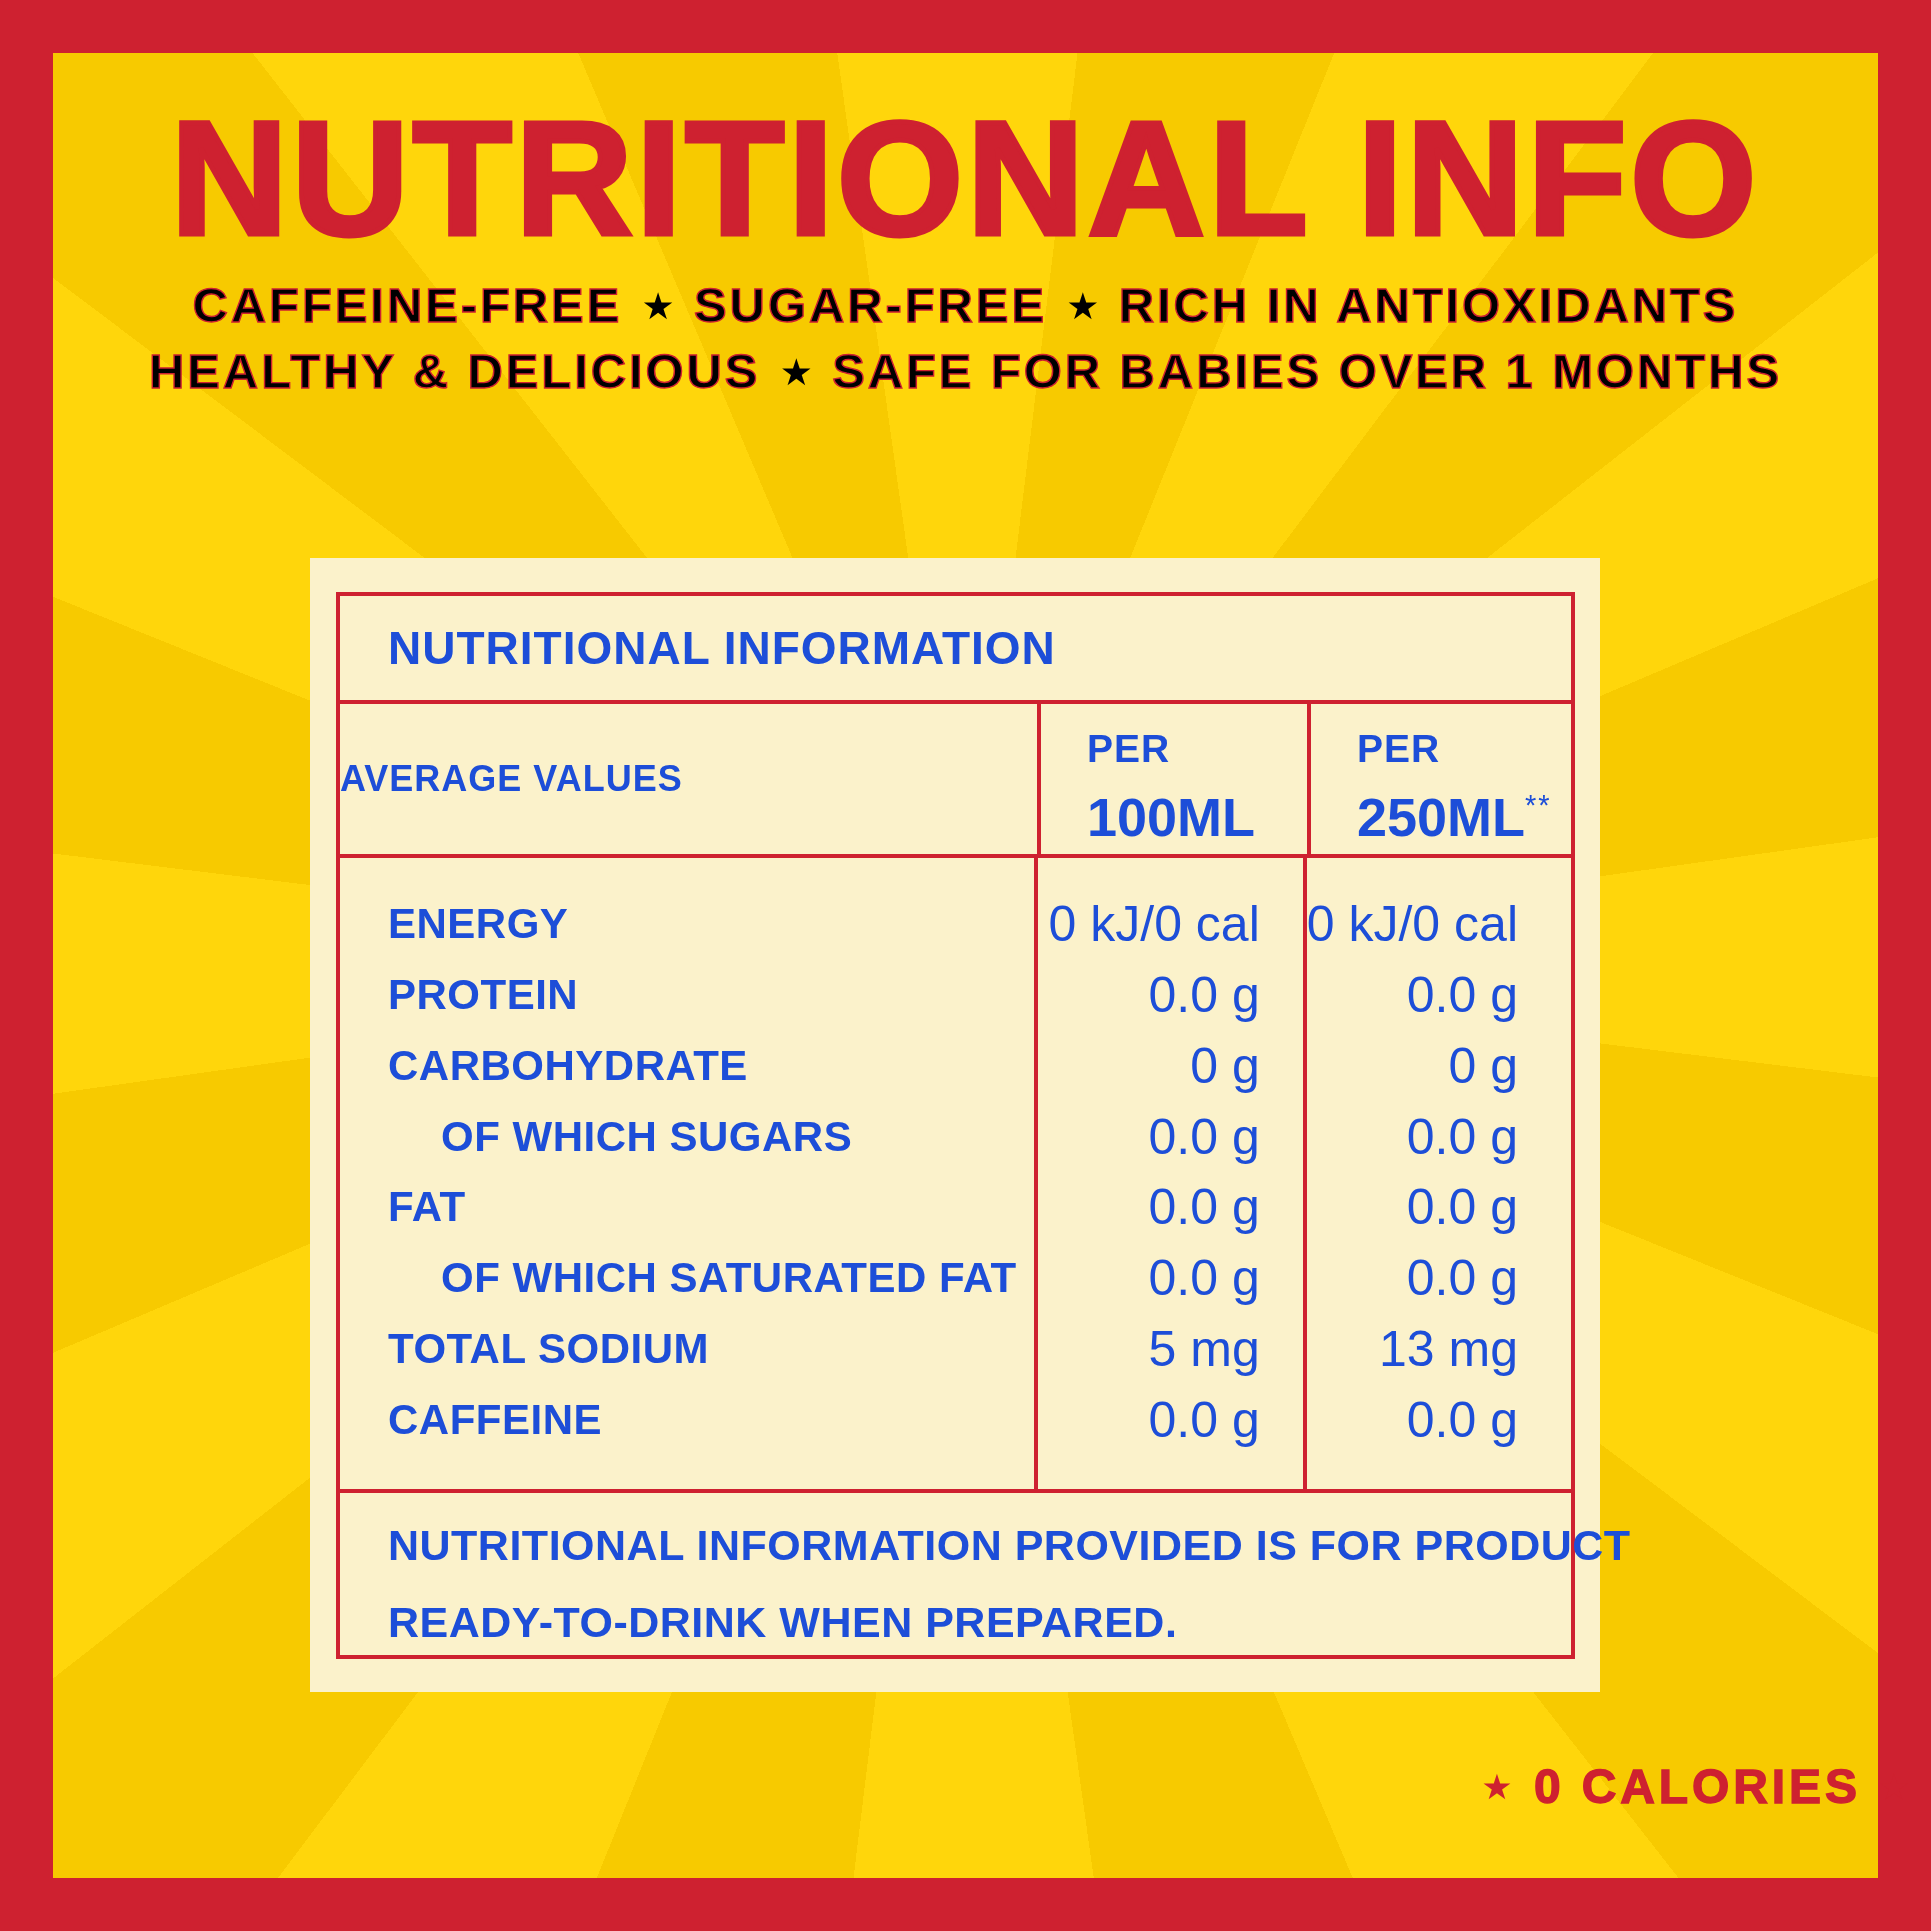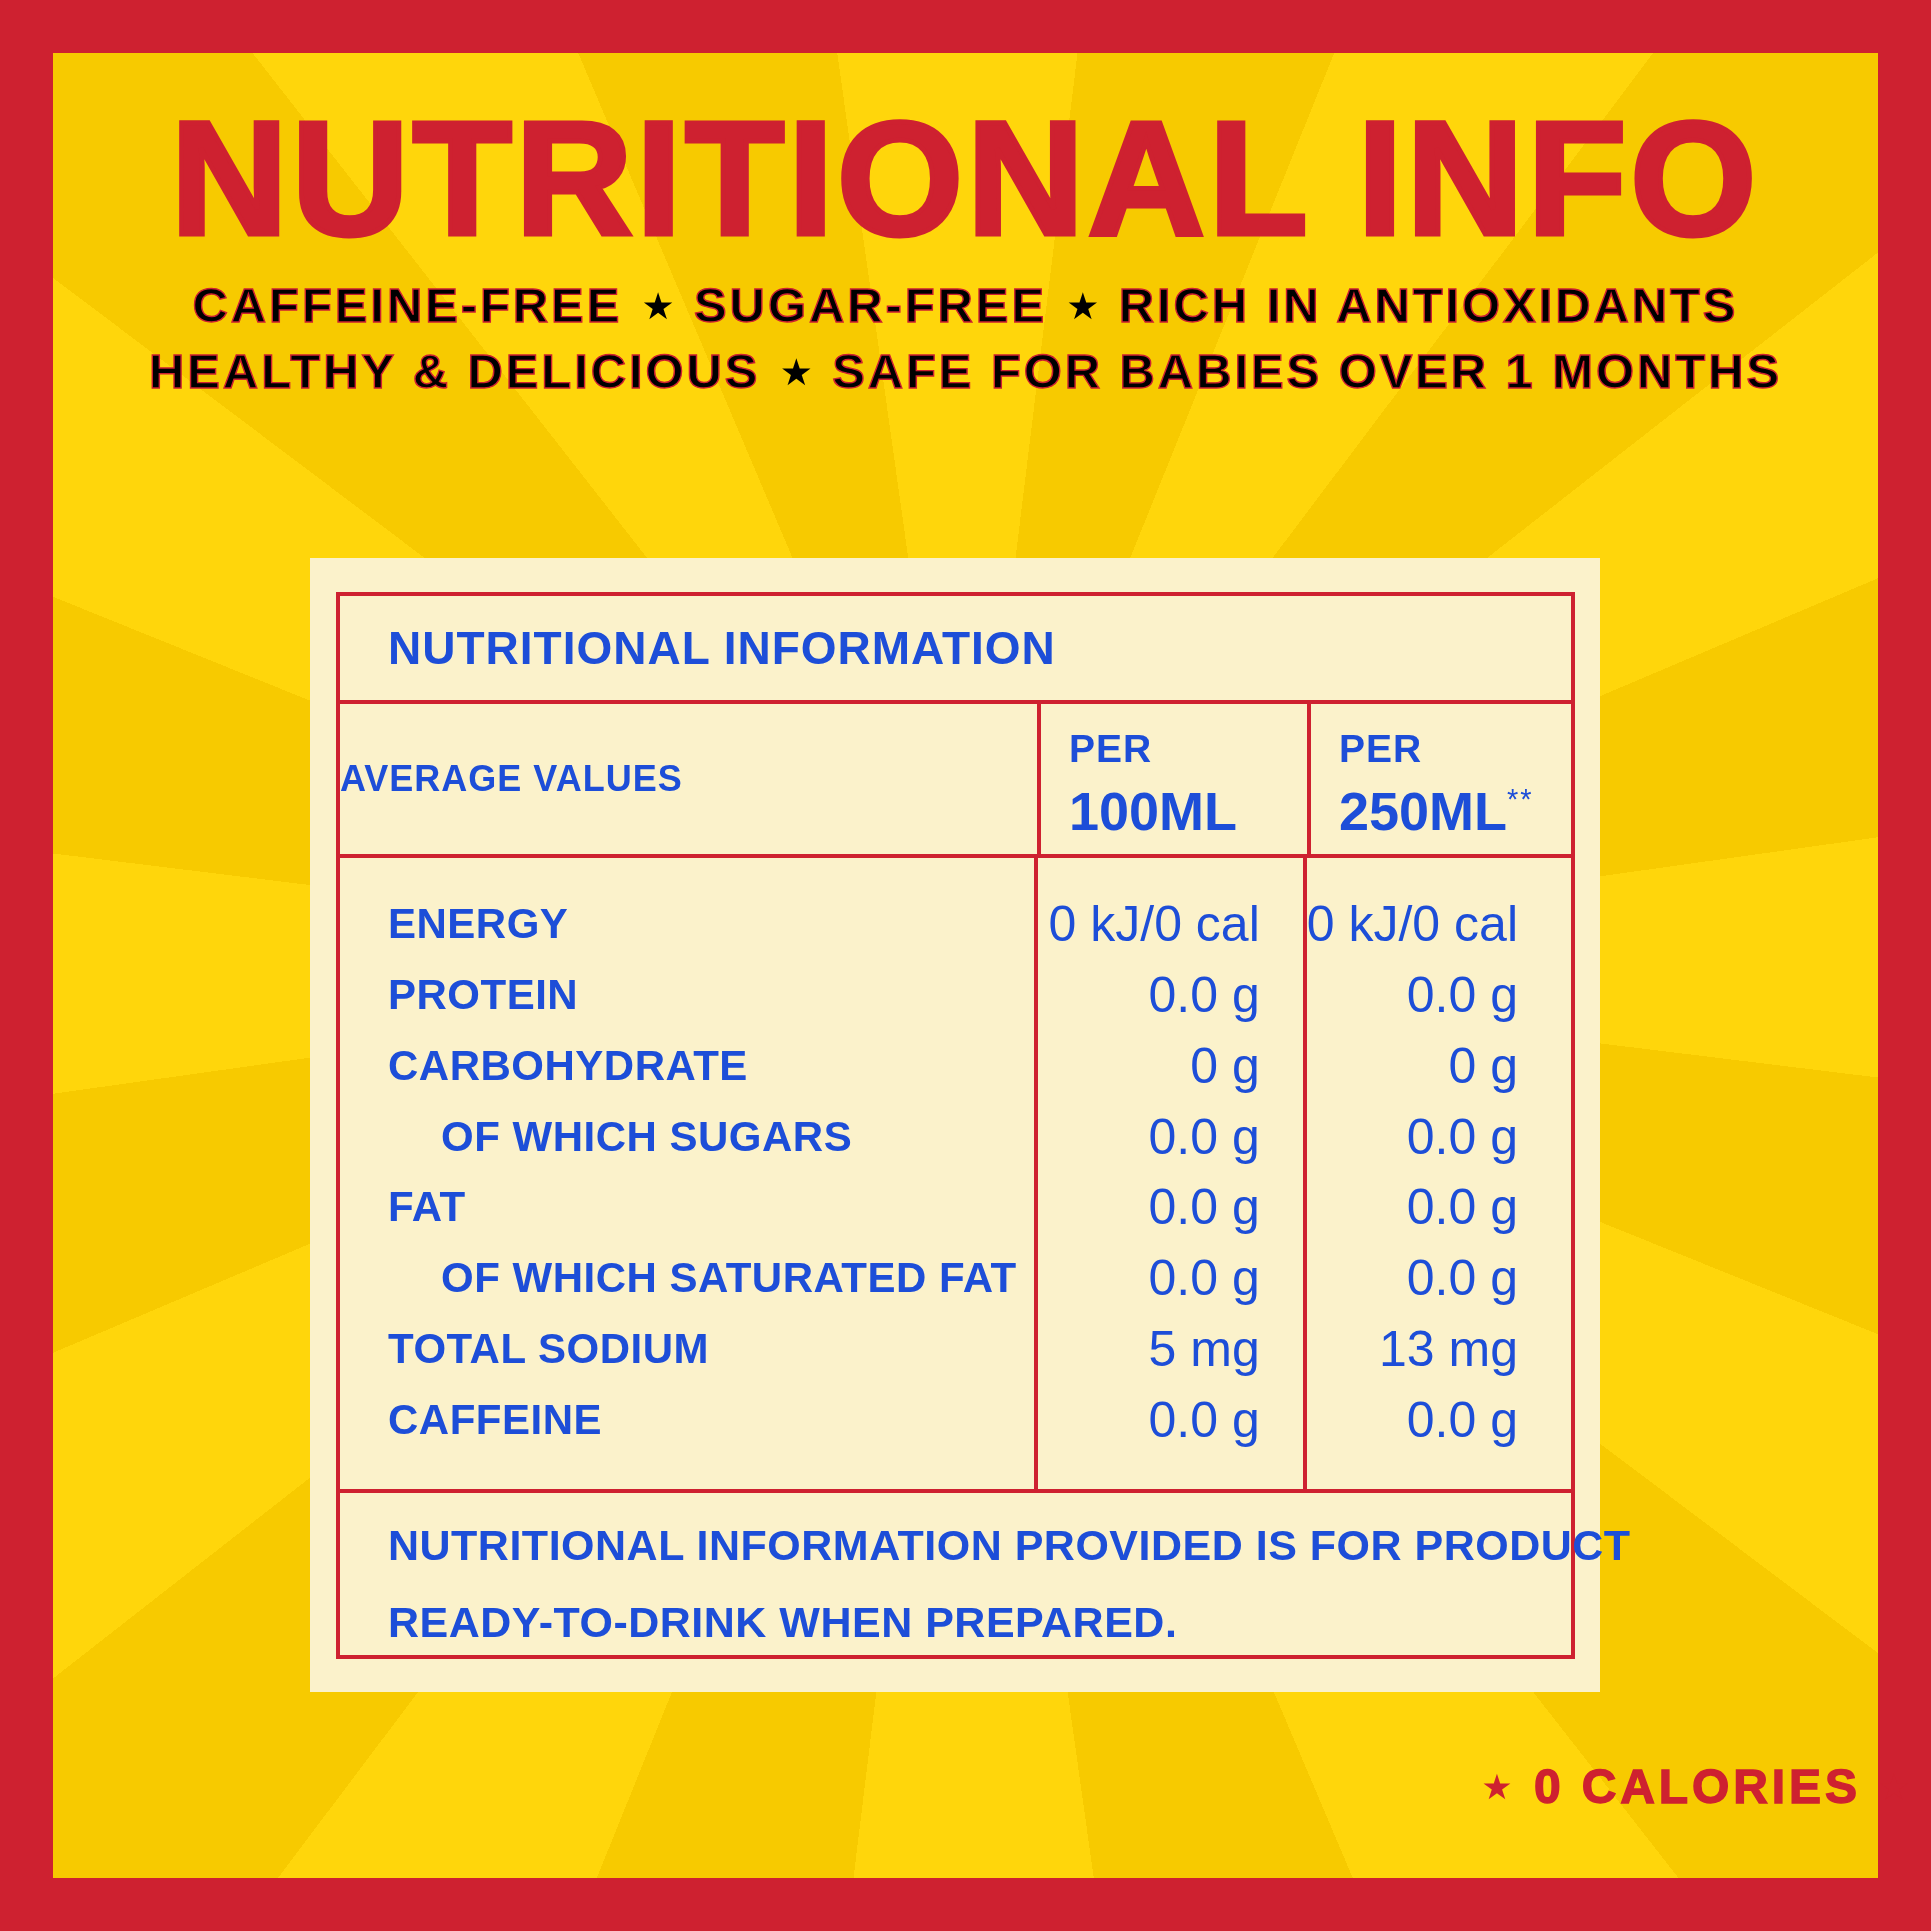--- a/index.html
+++ b/index.html
@@ -42,25 +42,25 @@
     display:flex; flex-direction:column;
   }
   .t-header {
     height:108px; border-bottom:4.8px solid #CE2130;
     display:flex; align-items:center; padding-left:48px;
     font-weight:bold; font-size:46px; letter-spacing:1px;
   }
   .t-colhead { height:154px; border-bottom:4.8px solid #CE2130; display:flex; }
   .t-colhead .c1 { width:697px; display:flex; align-items:center; 
     font-weight:bold; font-size:36px; letter-spacing:1px; }
-  .colcell { border-left:4.8px solid #CE2130; padding:23px 0 0 28px; }
+  .colcell { border-left:4.8px solid #CE2130; padding:23px 0 0 46px; }
   .t-colhead .c2 { width:270px; }
   .t-colhead .c3 { flex:1; }
   .per-word { font-weight:bold; font-size:39px; letter-spacing:1px; }
-  .per-amount { font-weight:bold; font-size:54px; letter-spacing:0; margin-top:9px; white-space:nowrap; }
+  .per-amount { font-weight:bold; font-size:54px; letter-spacing:0; margin-top:15px; white-space:nowrap; }
   .per-amount sup { font-size:29px; font-weight:normal; vertical-align:21px; letter-spacing:1.9px; }
 
   .t-body { flex:1; display:flex; }
   .t-body .col { display:flex; flex-direction:column; padding-top:31px; padding-bottom:34px; }
   .t-body .b1 { width:697px; padding-left:48px; }
   .t-body .b2 { width:270px; border-left:4.8px solid #CE2130; padding-right:43px; }
   .t-body .b3 { flex:1; border-left:4.8px solid #CE2130; padding-right:53px; }
   .t-body .cell { flex:1; display:flex; align-items:center; }
   .t-body .b1 .cell { font-weight:bold; font-size:42px; letter-spacing:0.5px; }
   .t-body .b1 .indent { padding-left:53px; }

